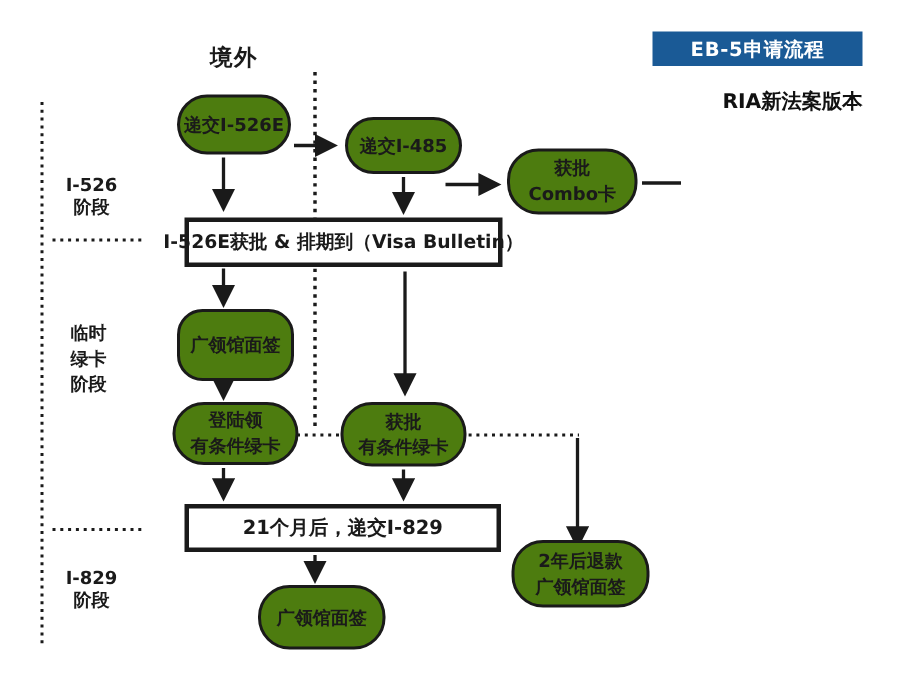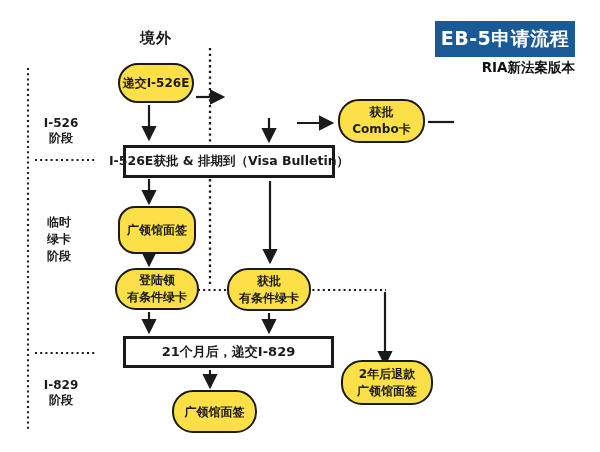--- a/index.html
+++ b/index.html
@@ -8,21 +8,21 @@
   #canvas {
     position: relative;
     width: 600px; height: 452px;
     background: #ffffff;
     overflow: hidden;
   }
   #lines { position: absolute; left: 0; top: 0; z-index: 1; }
   .node, .label { position: absolute; z-index: 2; color: #1a1a1a; }
 
   .pill {
-    background: #fde047;
+    background: #4d7c0f;
     border: 2.5px solid #1a1a1a;
     border-radius: 21px;
     display: flex; flex-direction: column;
     align-items: center; justify-content: center;
     font-weight: bold; font-size: 12px; line-height: 16px;
     text-align: center; white-space: nowrap;
   }
   .rect {
     background: #ffffff;
     border: 3px solid #1a1a1a;
@@ -34,23 +34,23 @@
     font-weight: bold; font-size: 15px; text-align: center;
     letter-spacing: 1px;
   }
   .stage-label {
     font-weight: bold; font-size: 12px; text-align: center;
     line-height: 15px;
   }
   .stage-label.tall { line-height: 17px; }
   #title-box {
     position: absolute; z-index: 3;
-    left: 435px; top: 21px; width: 140px; height: 36px;
+    left: 435px; top: 21px; width: 140px; height: 23px;
     background: #1a5a96; color: #ffffff;
-    font-weight: bold; font-size: 19px;
+    font-weight: bold; font-size: 13px;
     display: flex; align-items: center; justify-content: center;
     letter-spacing: 0.5px;
   }
   #subtitle {
     position: absolute; z-index: 3;
     left: 445px; top: 59px; width: 130px;
     text-align: right; font-weight: bold; font-size: 13.5px;
     color: #111111;
   }
 </style>
@@ -102,20 +102,21 @@
     <div>绿卡</div>
     <div>阶段</div>
   </div>
   <div class="label stage-label" style="left:31px; top:378px; width:60px;">
     <div>I-829</div>
     <div>阶段</div>
   </div>
 
   <div class="node pill" style="left:118px; top:63px; width:76px; height:40px;">递交I-526E</div>
 
+  <div class="node pill" style="left:230px; top:78px; width:78px; height:38px;">递交I-485</div>
 
   <div class="node pill" style="left:338px; top:99px; width:87px; height:44px; line-height:17px;">
     <div>获批</div>
     <div>Combo卡</div>
   </div>
 
 
   <div class="node rect" style="left:123px; top:145px; width:212px; height:33px;">I-526E获批 &amp; 排期到（Visa Bulletin）</div>
 
   <div class="node pill" style="left:118px; top:206px; width:78px; height:48px; border-radius:17px;">广领馆面签</div>

